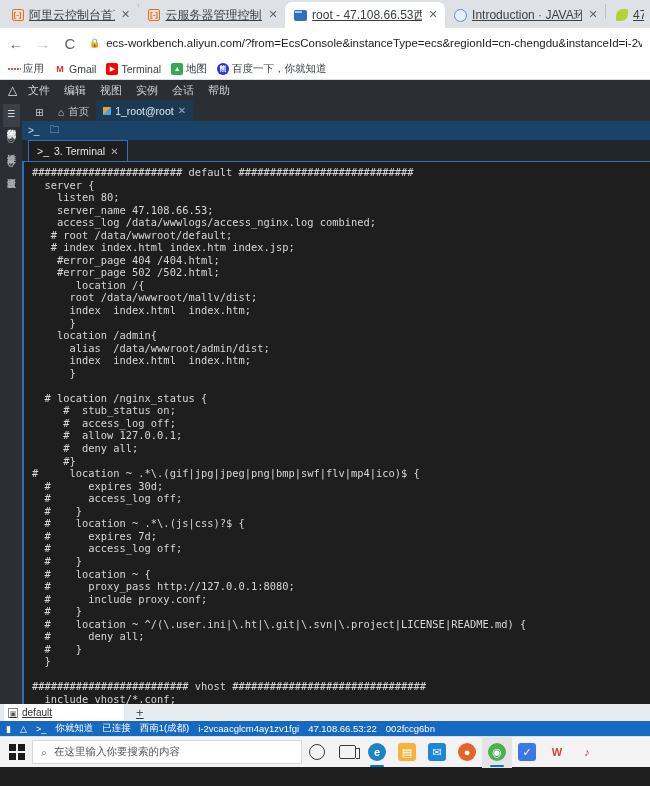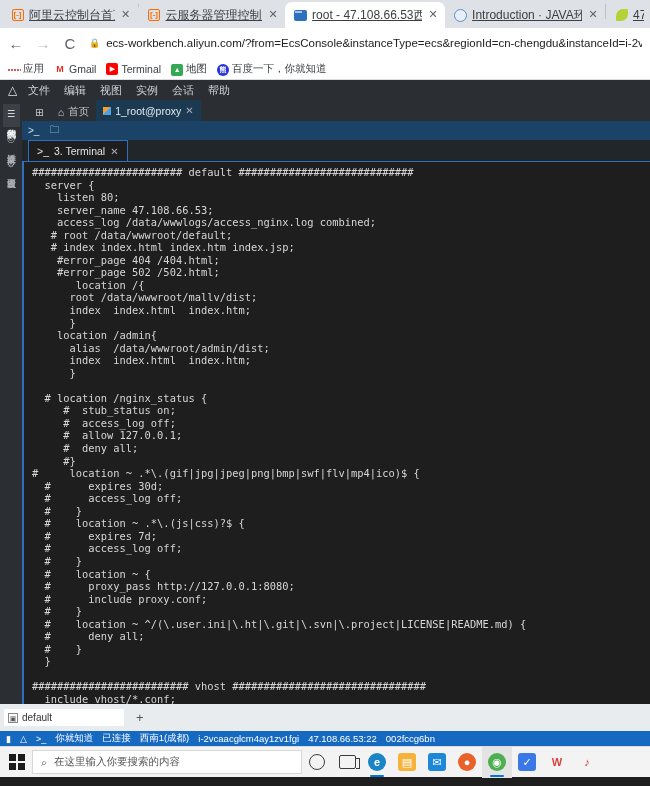--- a/index.html
+++ b/index.html
@@ -35,21 +35,21 @@
   .term-ico:after{content:"";position:absolute;left:1px;top:1px;width:7px;height:2px;background:#9fc8f0;}
   .globe-ico{width:13px;height:13px;border-radius:50%;background:#e8eef7;border:1.3px solid #5b8fc9;}
   .leaf-ico{width:12px;height:12px;background:#b3d334;border-radius:60% 10% 60% 10%;}
 
   .browser-toolbar{ height:30px; background:#fff; display:flex; align-items:center; padding:0 8px; gap:11px;}
   .navbtn{ color:#5f6368; font-size:15px; width:16px; text-align:center; }
   .navbtn.dim{ color:#bdc1c6; }
   .omnibox{ flex:1; display:flex; align-items:center; gap:6px; font-size:11.5px; color:#202124; overflow:hidden;white-space:nowrap;}
   .lockico{ font-size:9px; color:#5f6368;}
   .bookmarks{ height:22px;background:#fff;display:flex;align-items:center;gap:5px;padding:0 8px;font-size:10.5px;color:#3c4043;border-bottom:1px solid #dadce0;}
-  .bm{display:flex;align-items:flex-end;gap:3px;margin-right:5px;white-space:nowrap;}
+  .bm{display:flex;align-items:center;gap:3px;margin-right:5px;white-space:nowrap;}
   .bm .bmi{width:12px;height:12px;display:flex;align-items:center;justify-content:center;font-size:9px;font-weight:bold;border-radius:2px;}
   .grid-ico{display:grid;grid-template-columns:repeat(3,2px);grid-template-rows:repeat(3,2px);gap:1px;}
   .grid-ico i{background:#c44;display:block;width:2px;height:2px;border-radius:50%;}
 
   
   .app{ position:relative; height:624px; background:#1f2428; display:flex; flex-direction:column;}
   .menubar{ height:20px; background:#2b2f33; display:flex; align-items:center; gap:14px; padding-left:28px; color:#cfd3d7; font-size:11px;}
   .menubar .logo{position:absolute;left:8px;top:3px;color:#e0e3e6;font-size:12px;}
   .tabrow{ height:21px;background:#2b2f33;display:flex;align-items:flex-end;padding-left:28px;}
   .tbtn{display:flex;align-items:center;gap:4px;color:#c5c9cd;font-size:10.5px;padding:0 7px;height:19px;}
@@ -78,21 +78,21 @@
   
   .termwrap{flex:1;background:#1e1e1e;position:relative;overflow:hidden;padding-left:24px;}
   .termscroll{position:absolute;left:22px;top:0;width:2px;bottom:0;background:#2f6fbd;}
   .term{
     font-family:"DejaVu Sans Mono","Liberation Mono",monospace;
     font-size:10.4px; line-height:12.55px; color:#d6d6d6;
     padding:4px 0 0 8px; white-space:pre;
   }
 
   
-  .sessionbar{height:27px;background:#e9ecef;display:flex;align-items:center;font-size:10px;color:#333;padding-left:4px;gap:6px;}
+  .sessionbar{height:17px;background:#e9ecef;display:flex;align-items:center;font-size:10px;color:#333;padding-left:4px;gap:6px;text-decoration:underline;}
   .sessionbar .stab{display:flex;align-items:center;gap:4px;background:#fff;height:17px;padding:0 8px 0 4px;min-width:120px;}
   .sessionbar .sic{width:10px;height:10px;border:1px solid #888;font-size:7px;line-height:9px;text-align:center;color:#555;}
   .sessionbar .plus{color:#555;font-size:13px;padding:0 6px;}
   .statusbar{height:15px;background:#1669c1;display:flex;align-items:center;gap:9px;padding:0 6px;color:#fff;font-size:9.5px;white-space:nowrap;}
   .statusbar .sic2{font-size:9px;}
 
   
   .taskbar{height:31px;background:#f3f3f3;display:flex;align-items:center;gap:0;padding:0 2px;border-top:1px solid #dcdcdc;}
   .winlogo{width:30px;display:flex;align-items:center;justify-content:center;}
   .winsq{display:grid;grid-template-columns:7px 7px;grid-template-rows:7px 7px;gap:1.6px;}
@@ -219,21 +219,21 @@
   </div>
 
   <div class="tabrow">
     <span class="tbtn">⊞</span>
     <span class="tbtn">
       <span>⌂</span>
       <span>首页</span>
     </span>
     <span class="wtab">
       <span class="sq"></span>
-      <span>1_root@proxy</span>
+      <span>1_root@root</span>
       <span class="xc">✕</span>
     </span>
   </div>
 
   <div class="subbar">
     <span>&gt;_</span>
     <span>🗀</span>
   </div>
 
   <div class="termtabrow">

